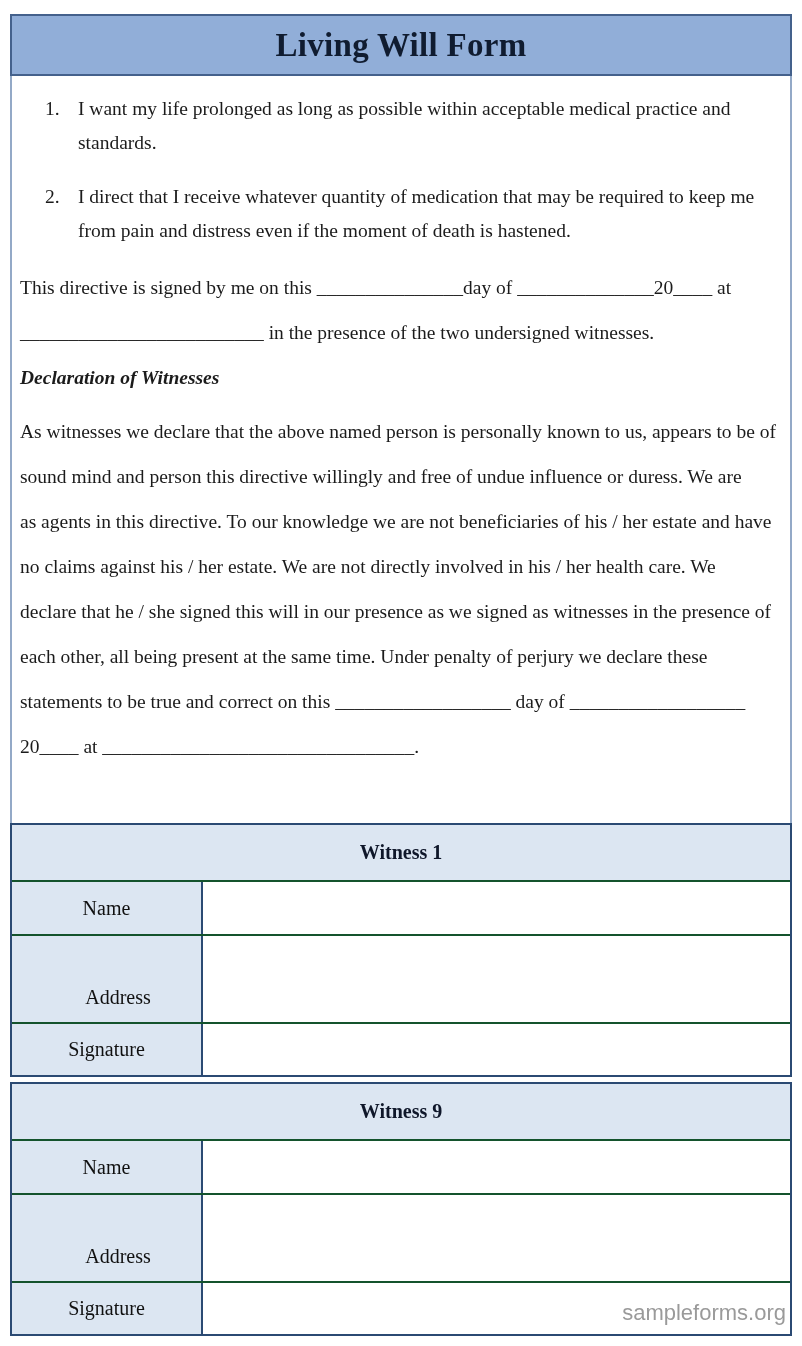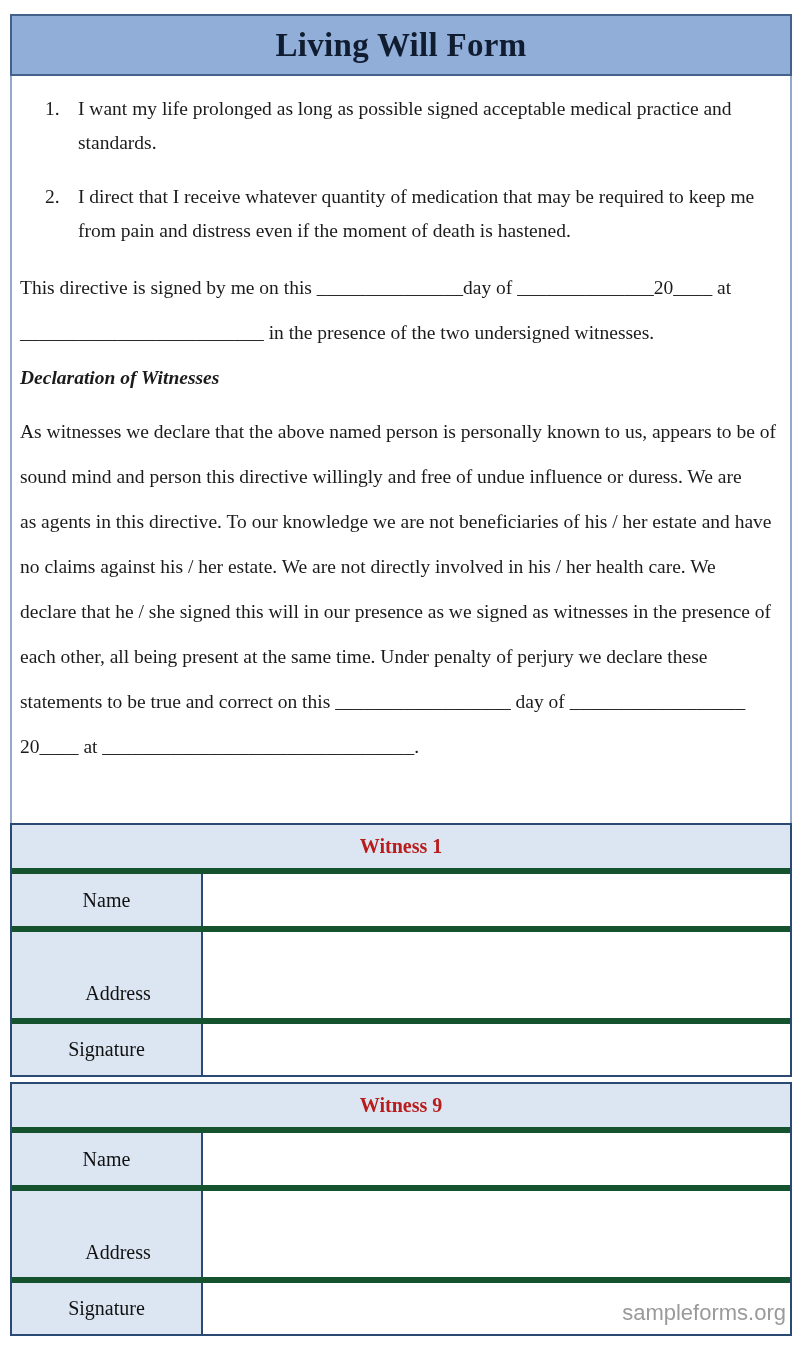--- a/index.html
+++ b/index.html
@@ -75,32 +75,32 @@
 
   
   .wtable {
     margin: 0 10px;
     box-sizing: border-box;
     border: 2px solid #2B4A73;
     background: #ffffff;
   }
   .wtable.second { margin-top: 5px; }
   .wt-header {
-    height: 43px;
+    height: 55px;
     background: #DCE6F2;
     display: flex;
     align-items: center;
     justify-content: center;
     font-size: 20px;
     font-weight: bold;
-    color: #b91c1c;
+    color: #0f172a;
   }
   .wt-row {
     display: flex;
-    border-top: 6px solid #14532d;
+    border-top: 2px solid #14532d;
   }
   .row-name .cell { height: 52px; }
   .row-address .cell { height: 86px; padding-left: 23px; }
   .row-signature .cell { height: 51px; }
   .cell { box-sizing: border-box; }
   .label-cell {
     flex: 0 0 191px;
     width: 191px;
     background: #DCE6F2;
     border-right: 2px solid #2B4A73;
@@ -136,21 +136,21 @@
 
   <div class="title-bar">
     <span class="title-text">Living Will Form</span>
   </div>
 
   <div class="body-box">
 
     <div class="directive">
       <span class="d-num">1.</span>
       <div class="d-lines">
-        <div class="li-line">I want my life prolonged as long as possible signed acceptable medical practice and</div>
+        <div class="li-line">I want my life prolonged as long as possible within acceptable medical practice and</div>
         <div class="li-line">standards.</div>
       </div>
     </div>
 
     <div class="directive second">
       <span class="d-num">2.</span>
       <div class="d-lines">
         <div class="li-line">I direct that I receive whatever quantity of medication that may be required to keep me</div>
         <div class="li-line">from pain and distress even if the moment of death is hastened.</div>
       </div>

